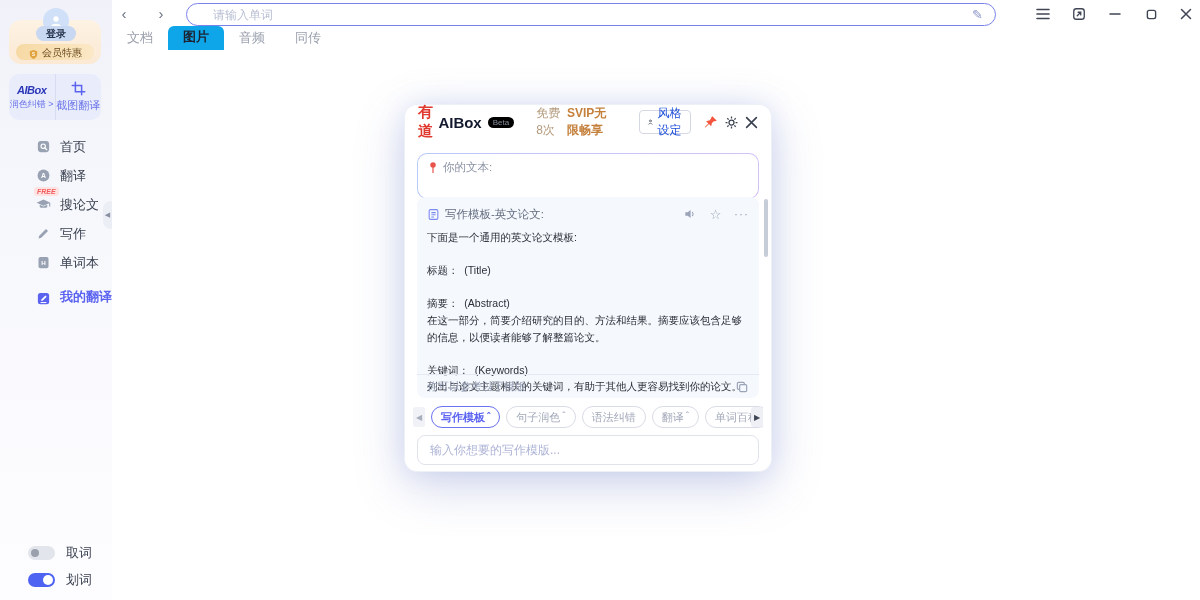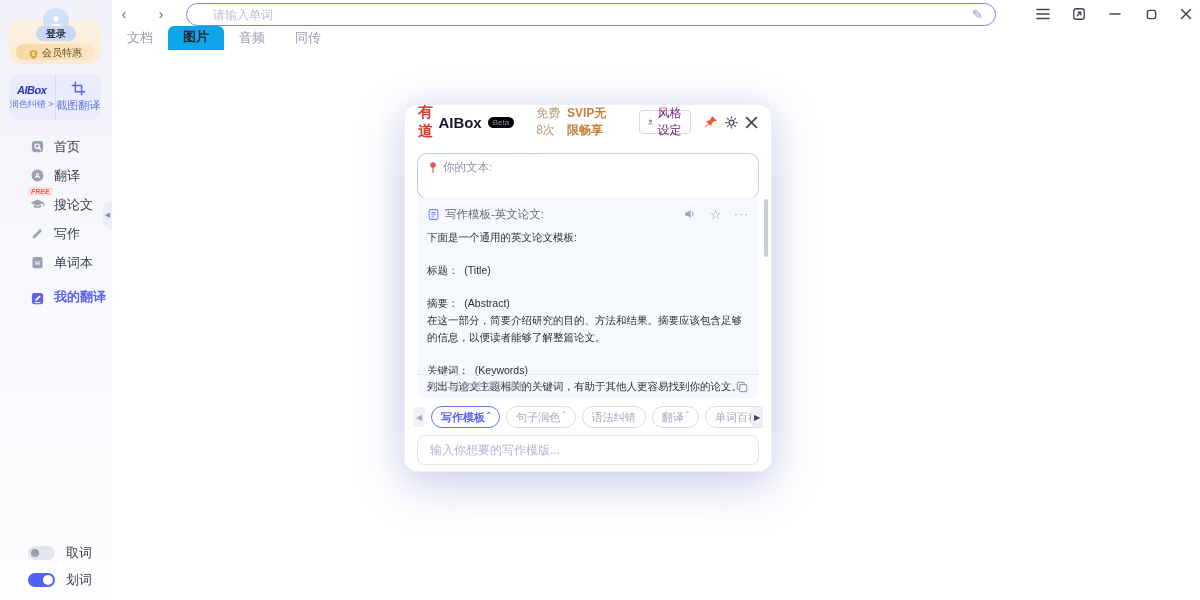--- a/index.html
+++ b/index.html
@@ -22,21 +22,21 @@
   .vip-shield{width:11px;height:11px;flex:0 0 auto;}
 
   .aibox-card{position:absolute;left:9px;top:74px;width:92px;height:46px;border-radius:10px;
               background:#e9edfb;display:flex;}
   .aibox-col{flex:1;display:flex;flex-direction:column;align-items:center;justify-content:center;gap:2px;}
   .aibox-col + .aibox-col{border-left:1px solid #d7dcf2;}
   .aibox-logo{font-size:11px;font-weight:800;font-style:italic;color:#2a35b8;letter-spacing:-0.5px;}
   .aibox-sub{font-size:9px;color:#6a74e8;}
   .shot-label{font-size:11px;color:#6a74e8;}
 
-  .menu{position:absolute;left:0;top:132px;width:112px;}
+  .menu{position:absolute;left:6px;top:132px;width:112px;}
   .menu-item{position:relative;height:29px;display:flex;align-items:center;padding-left:30px;gap:9px;
              font-size:13px;color:#3a4150;cursor:pointer;}
   .menu-item .mi{width:15px;height:15px;flex:0 0 auto;display:flex;}
   .menu-item.active{color:#5b63f0;font-weight:bold;align-items:flex-end;}
   .free-badge{position:absolute;left:28px;top:-3px;background:#ffe2e2;color:#f25c5c;
               font-size:7px;font-style:italic;font-weight:bold;padding:0 3px;border-radius:3px;line-height:9px;}
 
   .collapse-handle{position:absolute;left:103px;top:201px;width:9px;height:28px;
                    background:#eceef5;border-radius:8px 0 0 8px;display:flex;align-items:center;justify-content:center;
                    color:#8a90a3;font-size:7px;cursor:pointer;}
@@ -68,21 +68,21 @@
   
   .dialog{position:absolute;left:405px;top:105px;width:366px;height:366px;background:#fff;border-radius:12px;
           box-shadow:0 0 0 1px #eef0f8,0 14px 50px rgba(100,115,190,0.30),0 0 26px rgba(130,150,230,0.18);}
   .dlg-header{position:absolute;left:0;top:0;width:100%;height:34px;display:flex;align-items:center;padding:0 13px;box-sizing:border-box;gap:6px;}
   .brand-cn{color:#e0392f;font-weight:800;font-size:15px;}
   .brand-name{color:#141a2e;font-weight:800;font-size:15px;margin-left:-3px;}
   .beta-badge{background:#000000;color:#8a90a0;font-size:8px;border-radius:7px;padding:1px 5px;}
   .quota{margin-left:16px;font-size:12px;color:#b49a7c;}
   .svip{font-size:12px;font-weight:bold;color:#c5803c;}
   .style-btn{margin-left:22px;border:1px solid #d4d8e2;border-radius:4px;height:20px;display:flex;align-items:center;
-             gap:3px;padding:11px 7px;font-size:12px;color:#701a75;cursor:pointer;background:#fff;}
+             gap:3px;padding:11px 7px;font-size:12px;color:#1d4ed8;cursor:pointer;background:#fff;}
   .hdr-icon{width:18px;height:18px;display:flex;align-items:center;justify-content:center;cursor:pointer;}
 
   .your-text{position:absolute;left:12px;top:48px;width:342px;height:46px;border-radius:10px;box-sizing:border-box;
              border:1.5px solid transparent;
              background:linear-gradient(#fff,#fff) padding-box,linear-gradient(90deg,#b9c9f8,#d4c2f5) border-box;
              padding:7px 9px;display:flex;align-items:flex-start;gap:4px;cursor:text;}
   .your-text-label{font-size:11.5px;color:#8b93a4;line-height:13px;}
 
   .result-card{position:absolute;left:12px;top:92px;width:342px;height:201px;border-radius:8px;
                background:#f5f8fd;box-sizing:border-box;}

